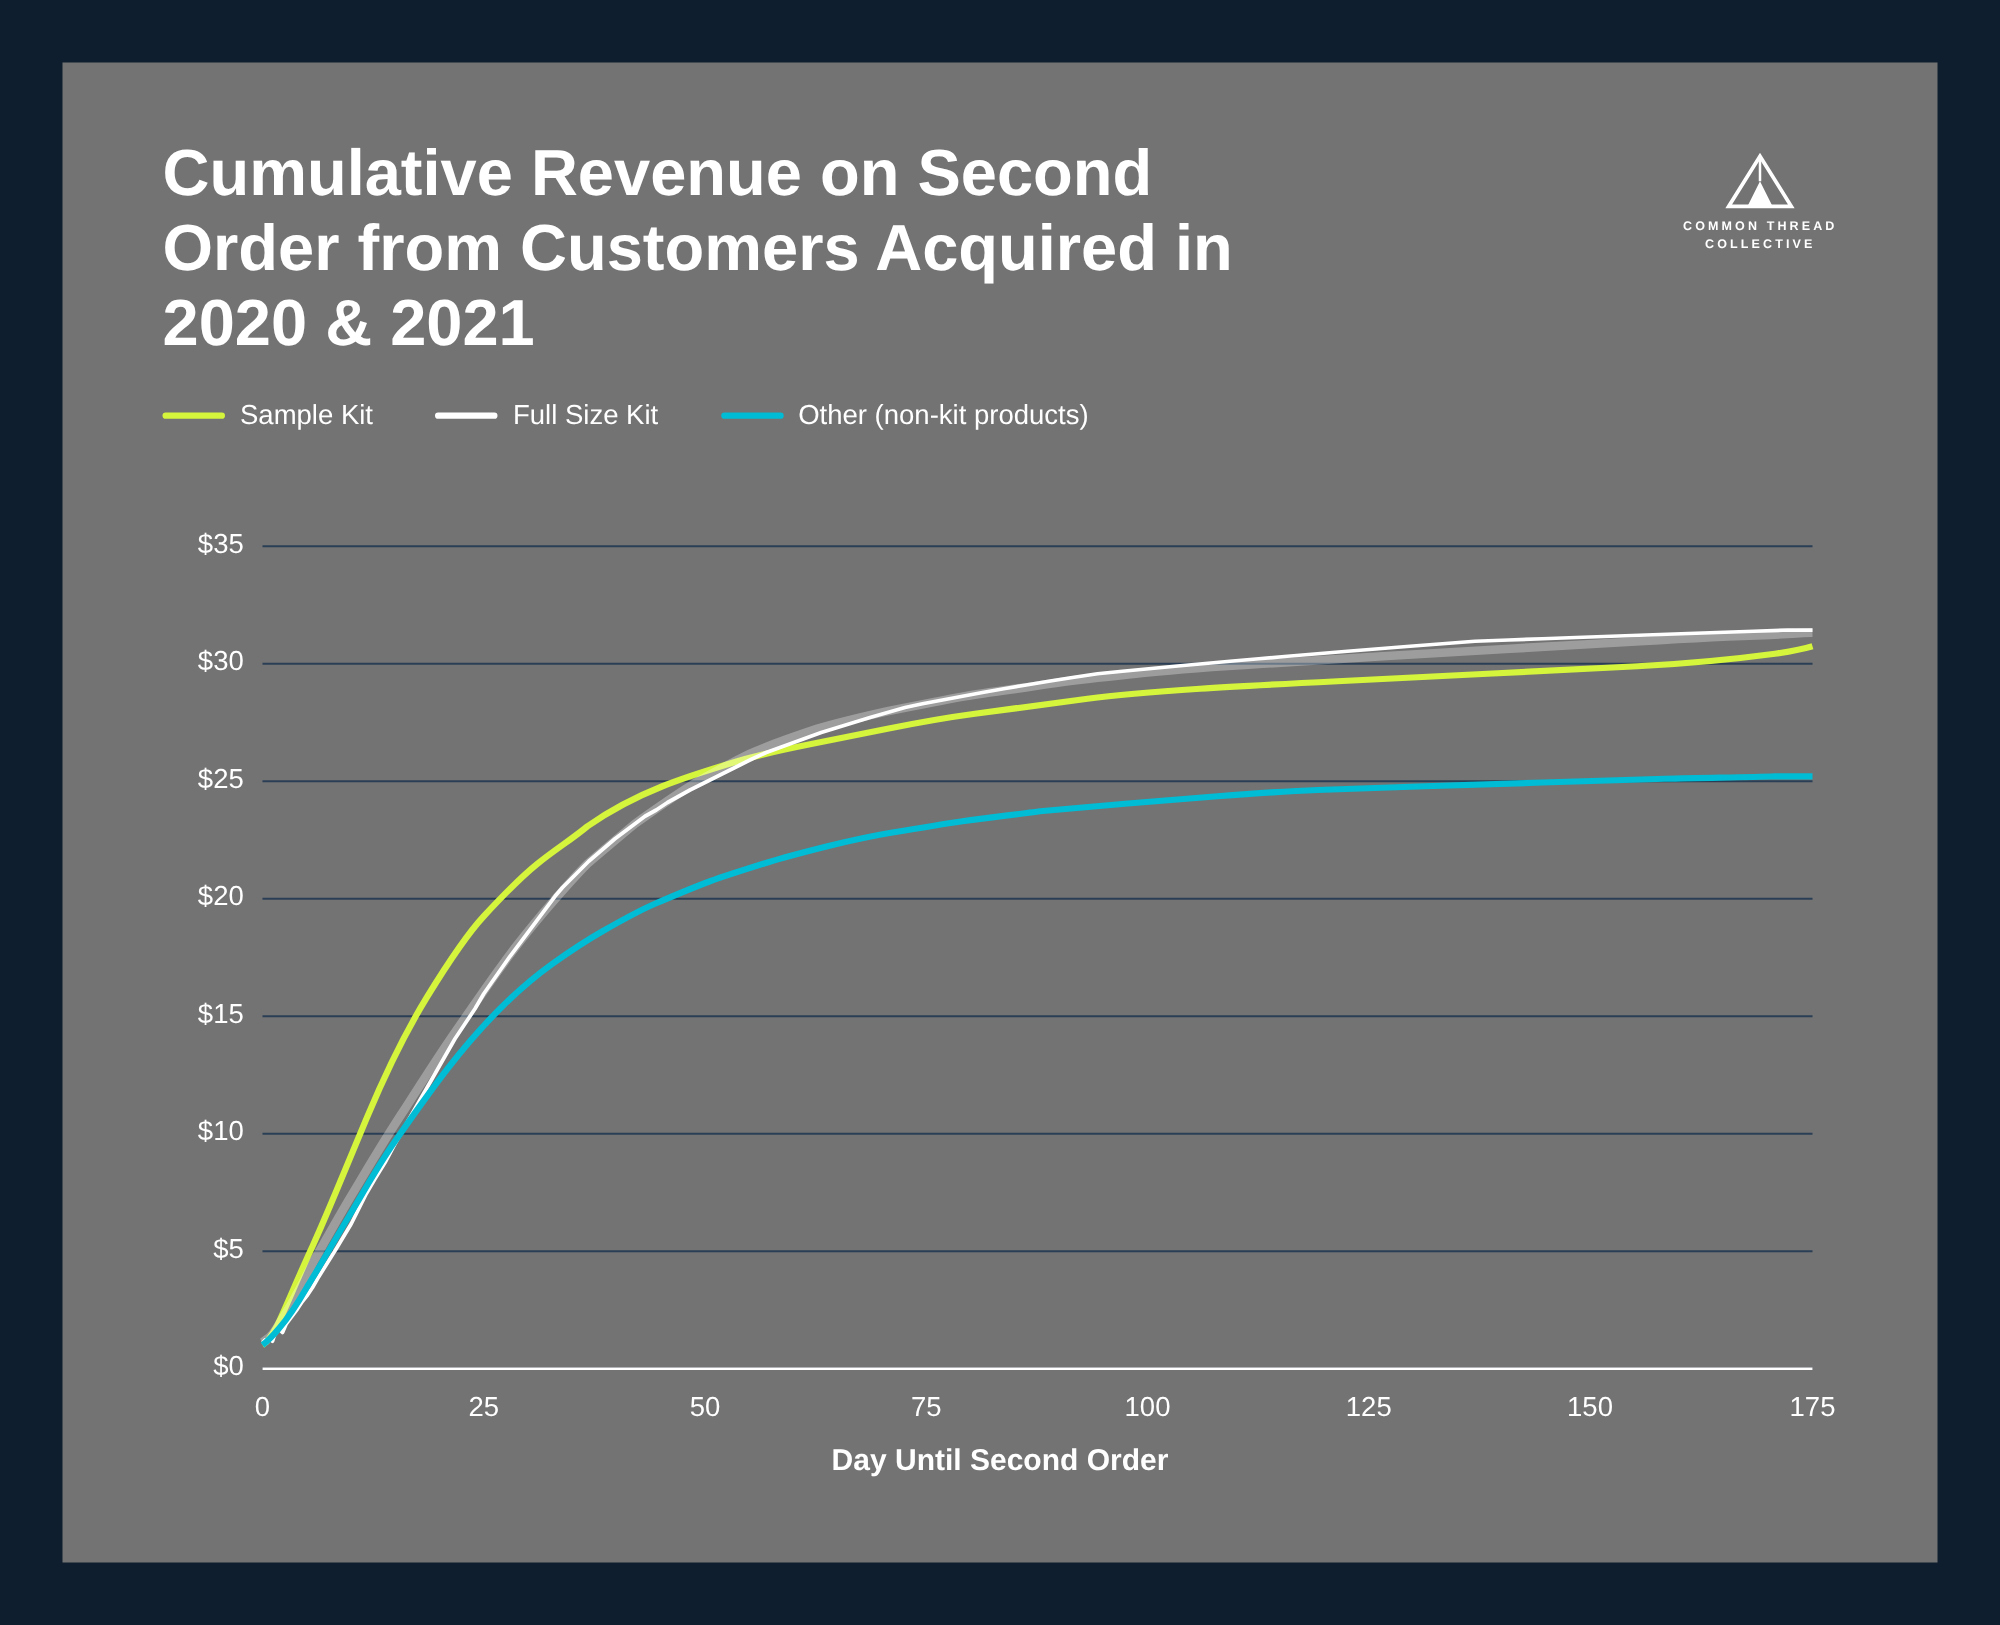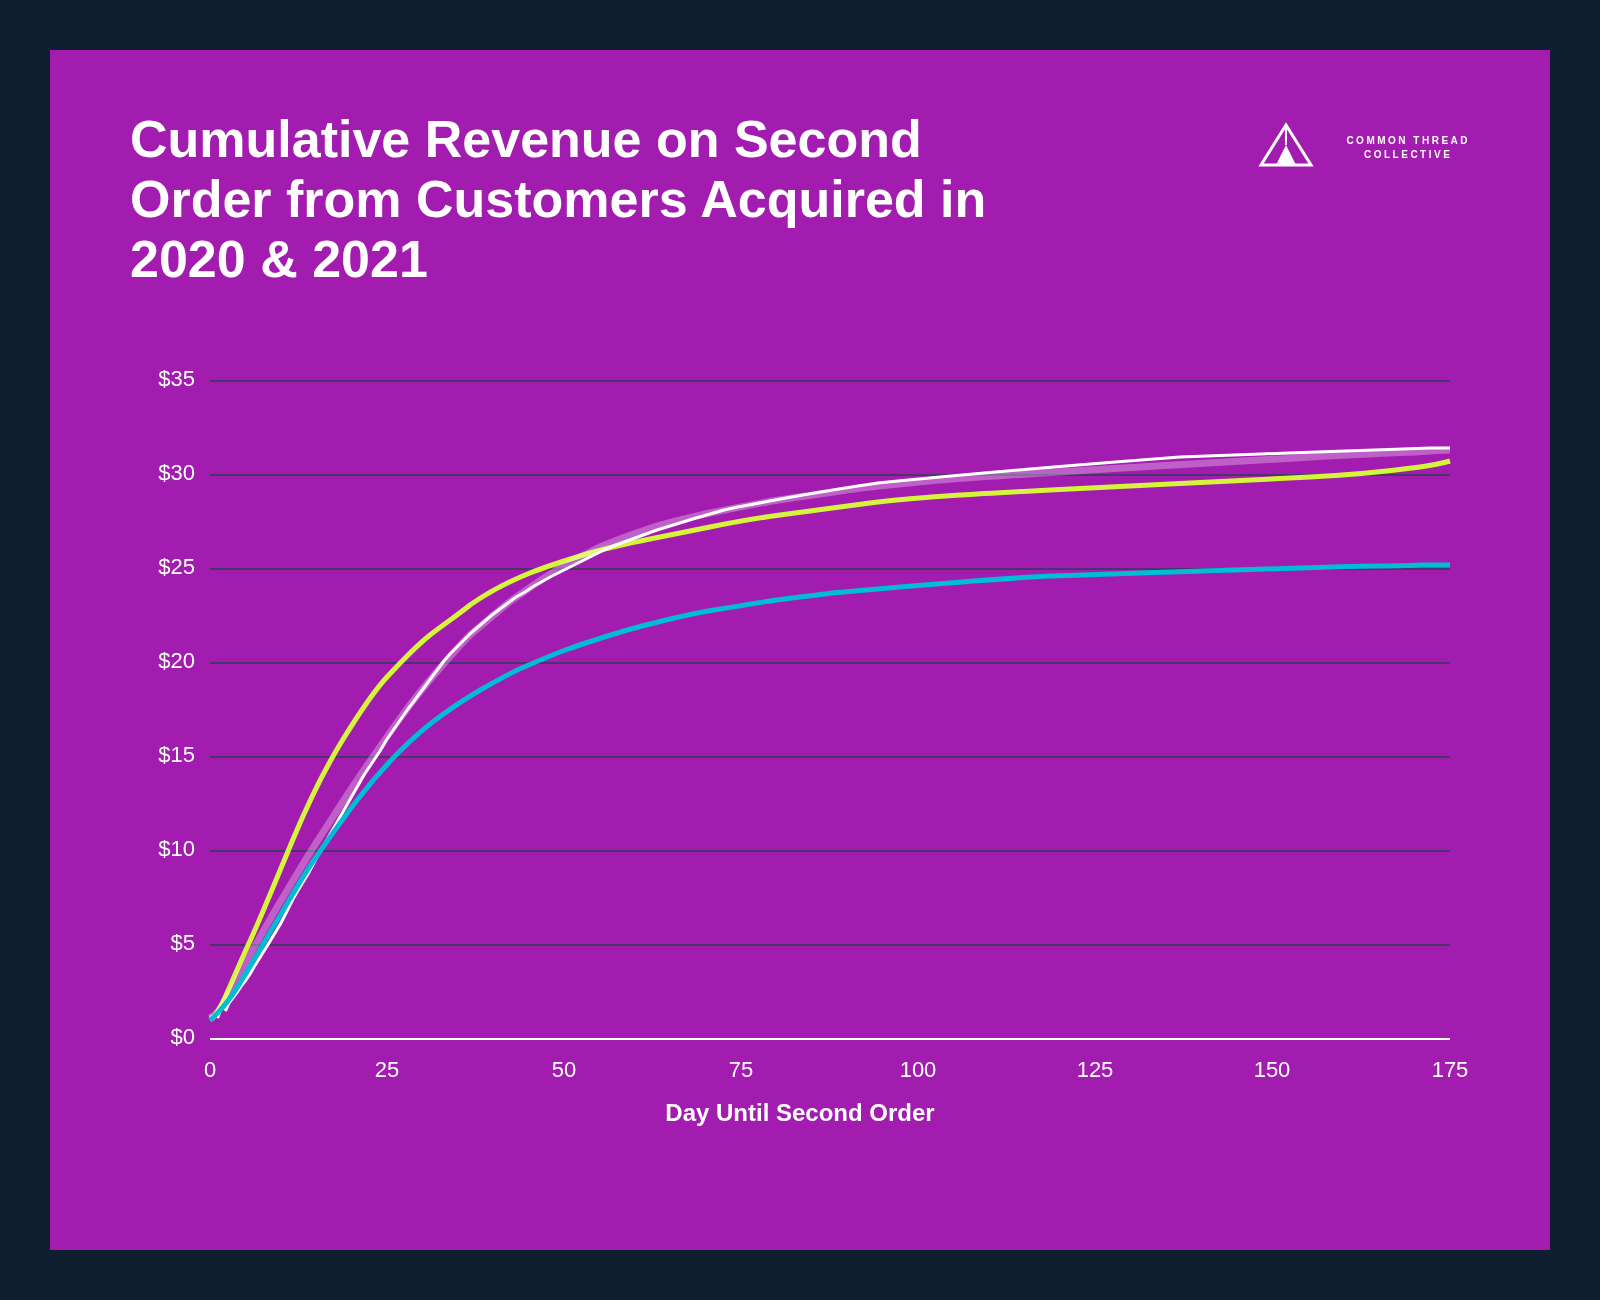--- a/index.html
+++ b/index.html
@@ -8,43 +8,43 @@
       width: 1600px;
       height: 1300px;
       font-family: 'Arial', sans-serif;
       display: flex;
       align-items: center;
       justify-content: center;
     }
     .container {
       width: 1500px;
       height: 1200px;
-      background-color: #a21caf;
+      background-color: #737373;
       padding: 60px 80px 80px 80px;
       position: relative;
     }
     .header-row {
       display: flex;
       justify-content: space-between;
       align-items: flex-start;
       margin-bottom: 30px;
     }
     .chart-title {
       color: #ffffff;
       font-size: 52px;
       font-weight: 900;
       line-height: 1.15;
       max-width: 900px;
     }
     .logo-area {
       display: flex;
+      flex-direction: column;
       align-items: center;
       justify-content: flex-start;
       padding-top: 10px;
-      gap: 30px;
     }
     .logo-icon {
       width: 60px;
       height: 50px;
     }
     .logo-text {
       color: #ffffff;
       font-size: 10px;
       letter-spacing: 2.5px;
       text-align: center;
@@ -103,20 +103,34 @@
         <polygon points="5,45 30,5 55,45" fill="none" stroke="#ffffff" stroke-width="3"></polygon>
         <polygon points="20,45 30,25 40,45" fill="#ffffff"></polygon>
         <line x1="30" y1="5" x2="30" y2="25" stroke="#ffffff" stroke-width="2"></line>
       </svg>
       <div class="logo-text">
         <span>COMMON THREAD</span><br><span>COLLECTIVE</span>
       </div>
     </div>
   </div>
 
+  <div class="legend">
+    <div class="legend-item">
+      <div class="legend-line legend-line-yellow"></div>
+      <span>Sample Kit</span>
+    </div>
+    <div class="legend-item">
+      <div class="legend-line legend-line-white"></div>
+      <span>Full Size Kit</span>
+    </div>
+    <div class="legend-item">
+      <div class="legend-line legend-line-teal"></div>
+      <span>Other (non-kit products)</span>
+    </div>
+  </div>
 
   <div class="chart-area">
     <svg class="chart-svg" viewBox="0 0 1340 780" xmlns="http://www.w3.org/2000/svg">
 
       <line x1="80" y1="720" x2="1320" y2="720" stroke="#2a3f55" stroke-width="1.5"></line>
       <line x1="80" y1="626" x2="1320" y2="626" stroke="#2a3f55" stroke-width="1.5"></line>
       <line x1="80" y1="532" x2="1320" y2="532" stroke="#2a3f55" stroke-width="1.5"></line>
       <line x1="80" y1="438" x2="1320" y2="438" stroke="#2a3f55" stroke-width="1.5"></line>
       <line x1="80" y1="344" x2="1320" y2="344" stroke="#2a3f55" stroke-width="1.5"></line>
       <line x1="80" y1="250" x2="1320" y2="250" stroke="#2a3f55" stroke-width="1.5"></line>

